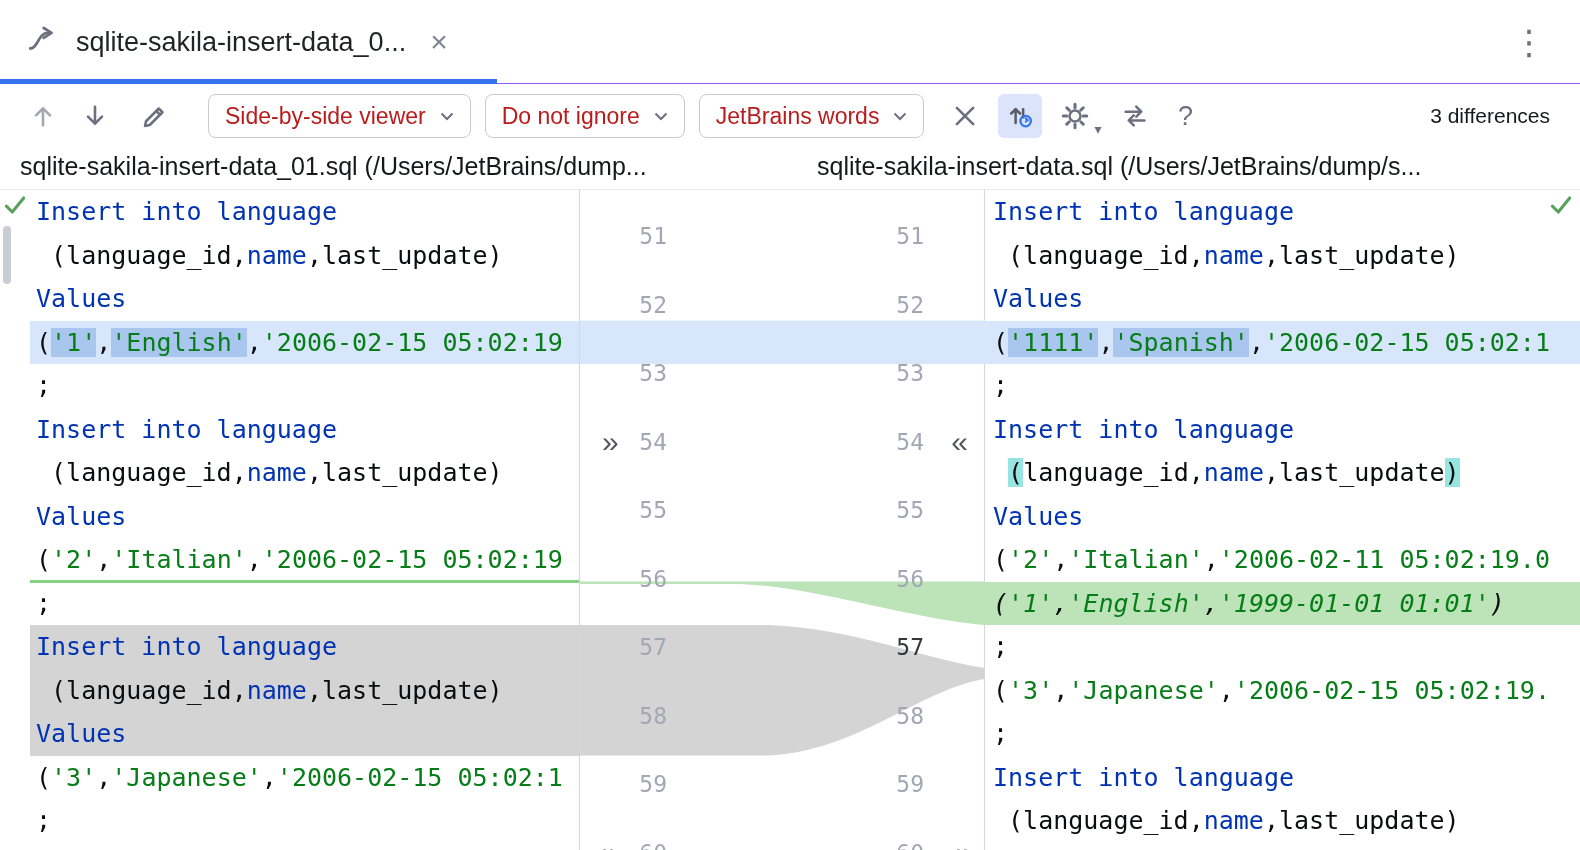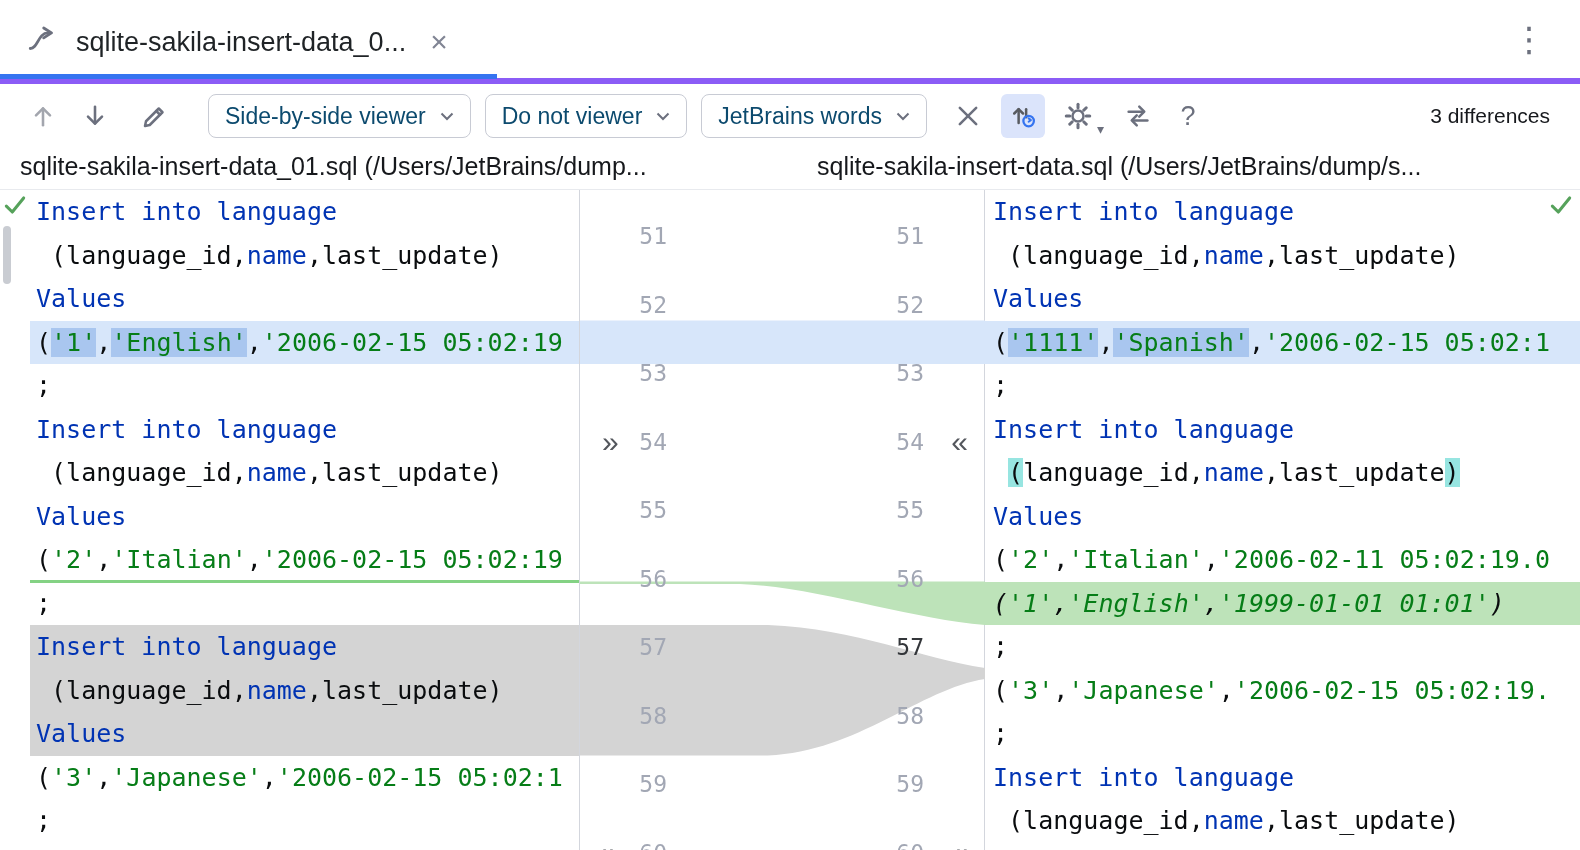--- a/index.html
+++ b/index.html
@@ -1,37 +1,37 @@
 <!DOCTYPE html>
 <html style="--accent: #3574f0; --keyword: #0033b3; --string: #067d17; --code-text: #0a0c0e; --modified-line-bg: #d7e6fa; --word-diff-bg: #a9c6ef; --inserted-line-bg: #bde3b9; --deleted-line-bg: #d4d4d4; --brace-match-bg: #97e5e1; --check-green: #56a25b; --line-number: #a2a7b4; --line-number-active: #33363a; --chevron: #54575d; --icon: #6c707e; --insert-marker: #84d284; --pane-border: #d3d6dd; --sync-toggle-bg: #dbe4fb;"><head>
 <meta charset="utf-8">
 <style>
   * { margin:0; padding:0; box-sizing:border-box; }
   html,body { width:1580px; height:850px; overflow:hidden; background:#fff;
               font-family:"Liberation Sans", sans-serif; }
 
   
-  .tabbar { position:relative; height:84px; background:#fff; border-bottom:6px solid #8b5cf6; }
+  .tabbar { position:relative; height:84px; background:#fff; border-bottom:1px solid #8b5cf6; }
   .tab { position:absolute; left:0; top:0; height:84px; display:flex; align-items:center;
          padding-left:26px; gap:16px; cursor:default; }
   .tab-title { font-size:27px; color:#1f2326; white-space:nowrap; }
   .tab-close { font-size:30px; color:#818594; margin-left:8px; line-height:1; }
   .tab-underline { position:absolute; left:0; bottom:-1px; width:497px; height:5px;
                    background:var(--accent,#3574f0); }
   .tab-menu { position:absolute; right:34px; top:50%; transform:translateY(-50%);
               font-size:34px; color:#6c707e; }
 
   
   .toolbar { height:64px; display:flex; align-items:center; padding:0 24px; gap:14px; }
   .tb-icon { width:38px; height:38px; display:flex; align-items:center; justify-content:center;
              color:var(--icon,#6c707e); flex:0 0 auto; border-radius:6px; }
   .tb-icon svg { display:block; }
   .tb-toggle { background:var(--sync-toggle-bg,#dbe4fb); width:44px; height:44px; }
   .dd { height:44px; border:1px solid #c8cbd4; border-radius:8px; display:flex; align-items:center;
-        gap:14px; padding:0 16px; font-size:23px; color:#0c4a6e; white-space:nowrap; background:#fff; }
+        gap:14px; padding:0 16px; font-size:23px; color:#b91c1c; white-space:nowrap; background:#fff; }
   .dd-caret { flex:0 0 auto; }
   .help { font-size:27px; color:var(--icon,#6c707e); width:34px; text-align:center; }
   .spacer { flex:1 1 auto; }
   .diff-count { font-size:21px; color:#16181c; white-space:nowrap; margin-right:6px; }
   .ml20 { margin-left:20px; } .ml8 { margin-left:8px; }
   .gear-wrap { position:relative; }
   .gear-caret { position:absolute; right:-7px; bottom:-2px; font-size:14px; color:var(--icon,#6c707e); }
 
   
   .fileheaders { position:relative; height:42px; border-bottom:1px solid #e8eaee;
@@ -118,21 +118,21 @@
     </svg>
   </span>
 
   <div class="dd ml20">
     <span>Side-by-side viewer</span>
     <svg class="dd-caret" width="14" height="9" viewBox="0 0 14 9" fill="none" stroke="#6c707e" stroke-width="2">
         <polyline points="1.5,1.5 7,7 12.5,1.5"></polyline>
       </svg>
   </div>
   <div class="dd">
-    <span>Do not viewer</span>
+    <span>Do not ignore</span>
     <svg class="dd-caret" width="14" height="9" viewBox="0 0 14 9" fill="none" stroke="#6c707e" stroke-width="2">
         <polyline points="1.5,1.5 7,7 12.5,1.5"></polyline>
       </svg>
   </div>
   <div class="dd">
     <span>JetBrains words</span>
     <svg class="dd-caret" width="14" height="9" viewBox="0 0 14 9" fill="none" stroke="#6c707e" stroke-width="2">
         <polyline points="1.5,1.5 7,7 12.5,1.5"></polyline>
       </svg>
   </div>

